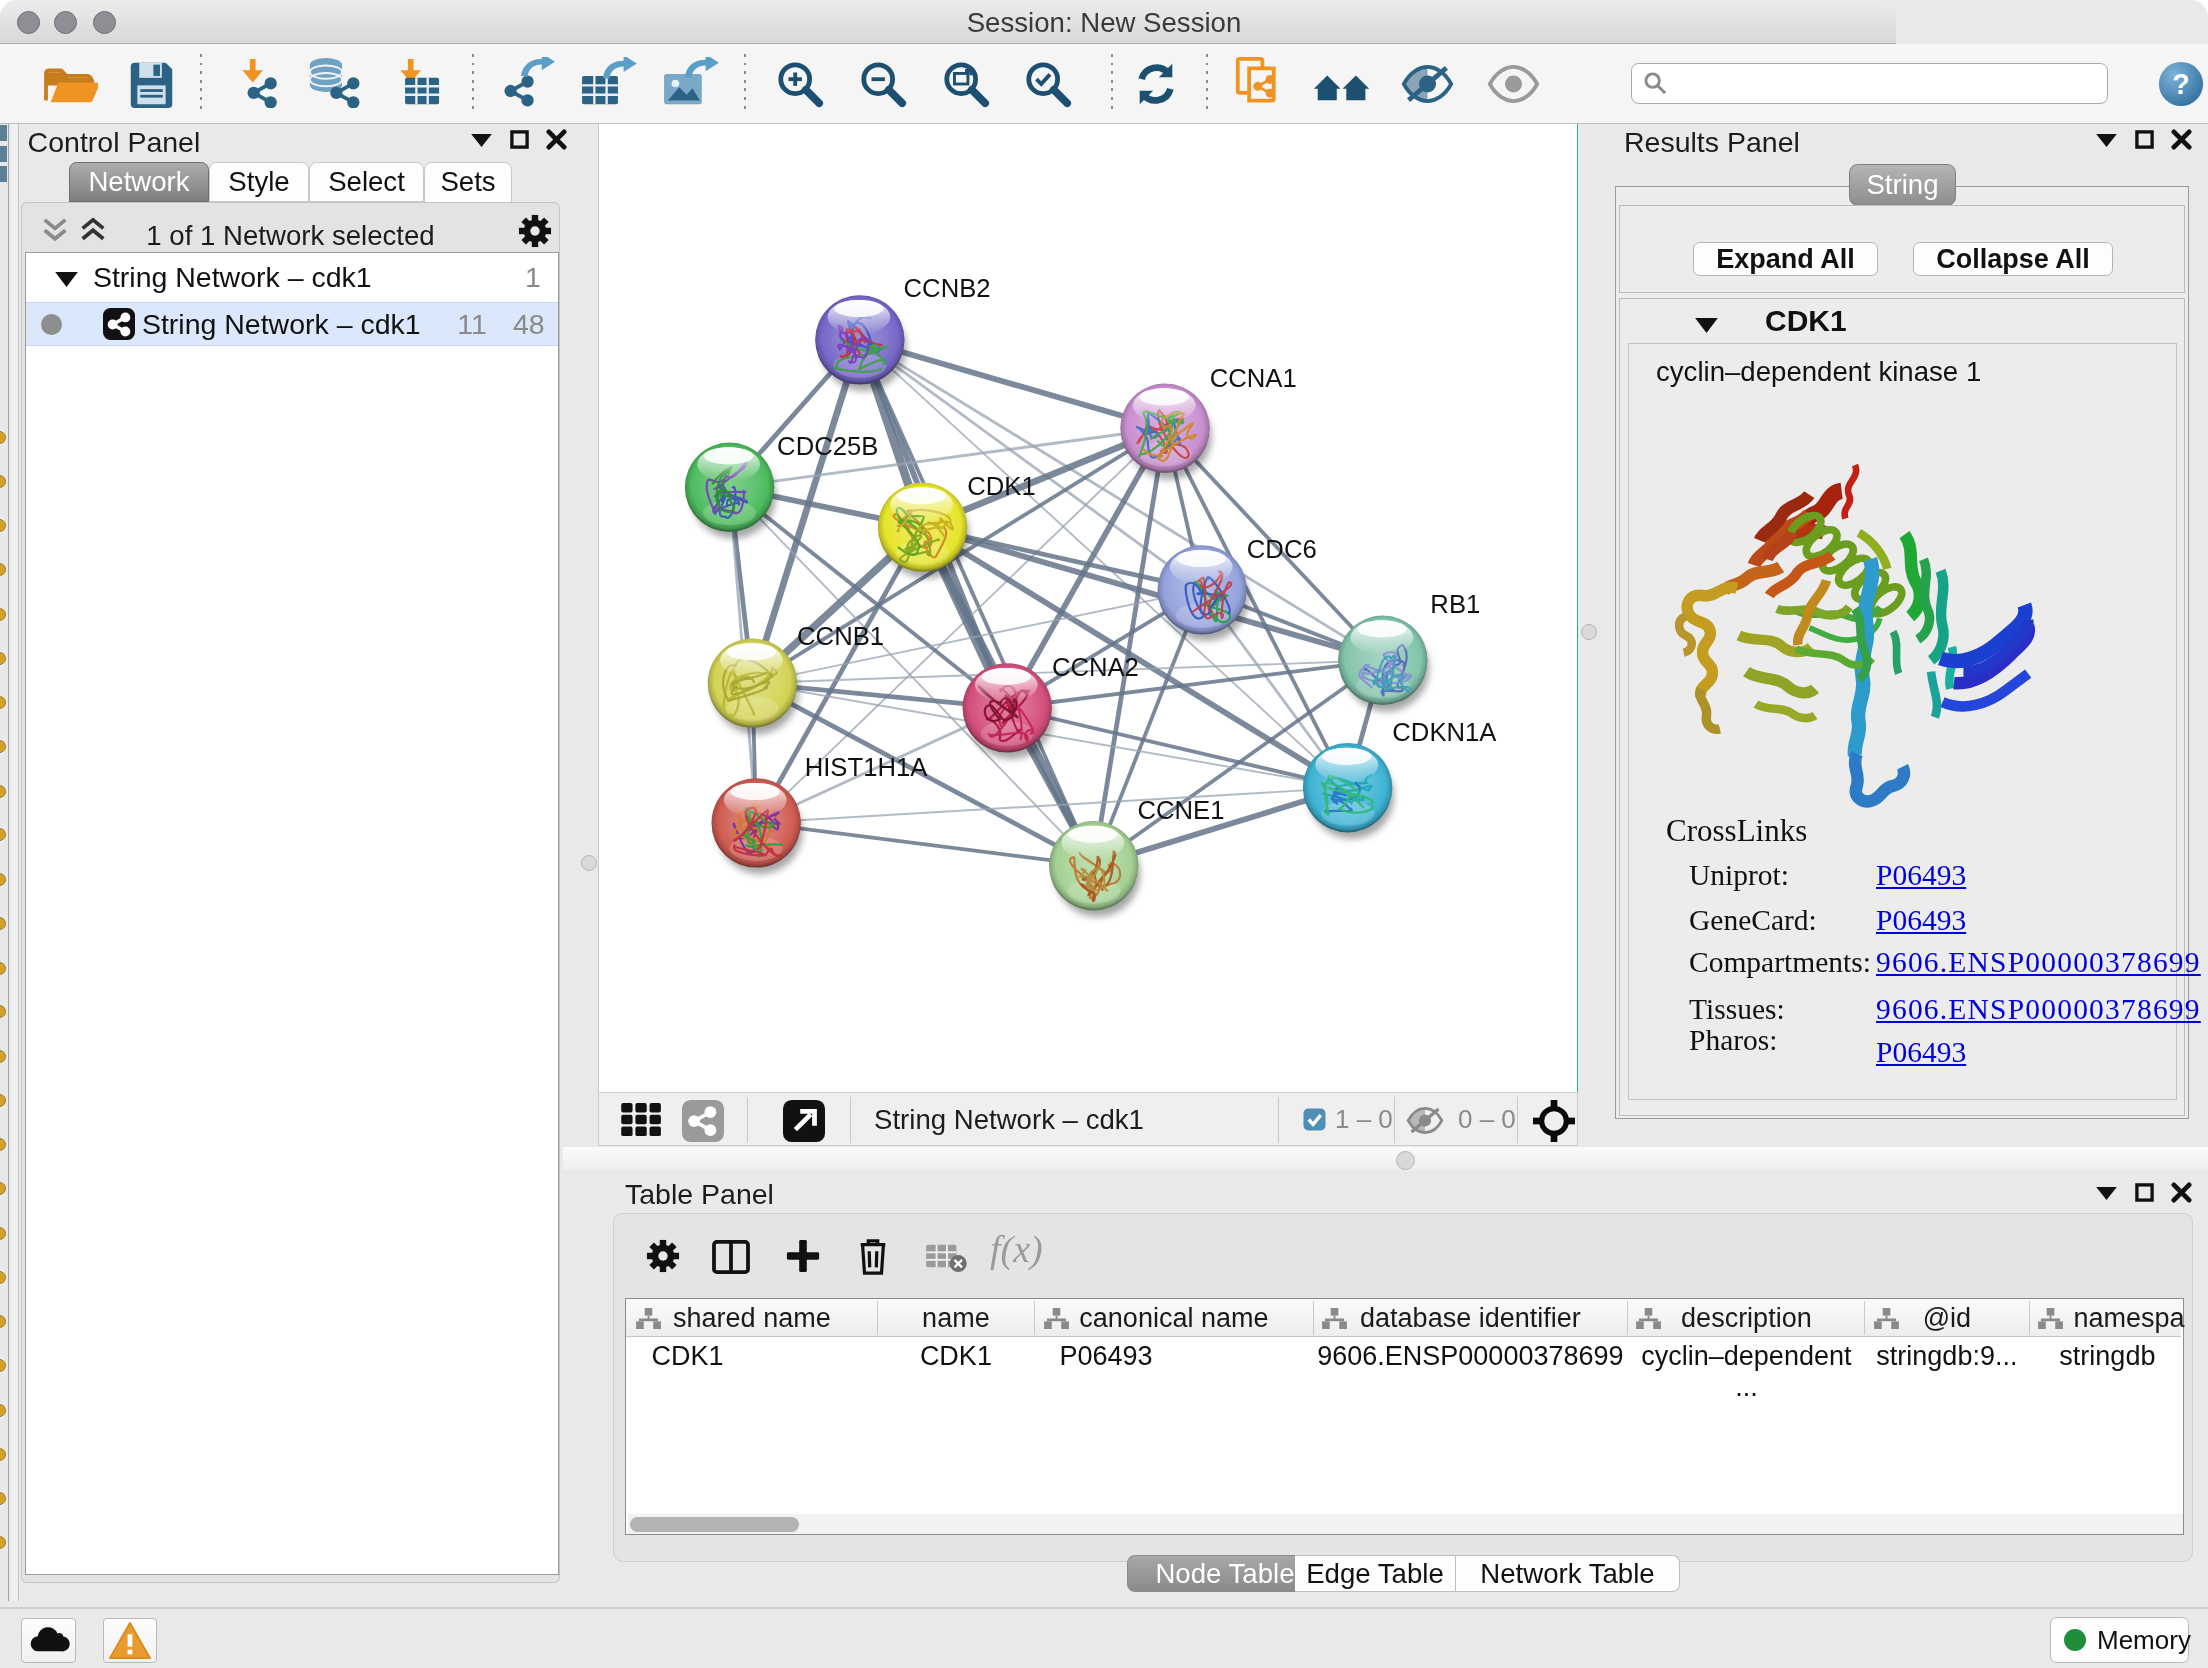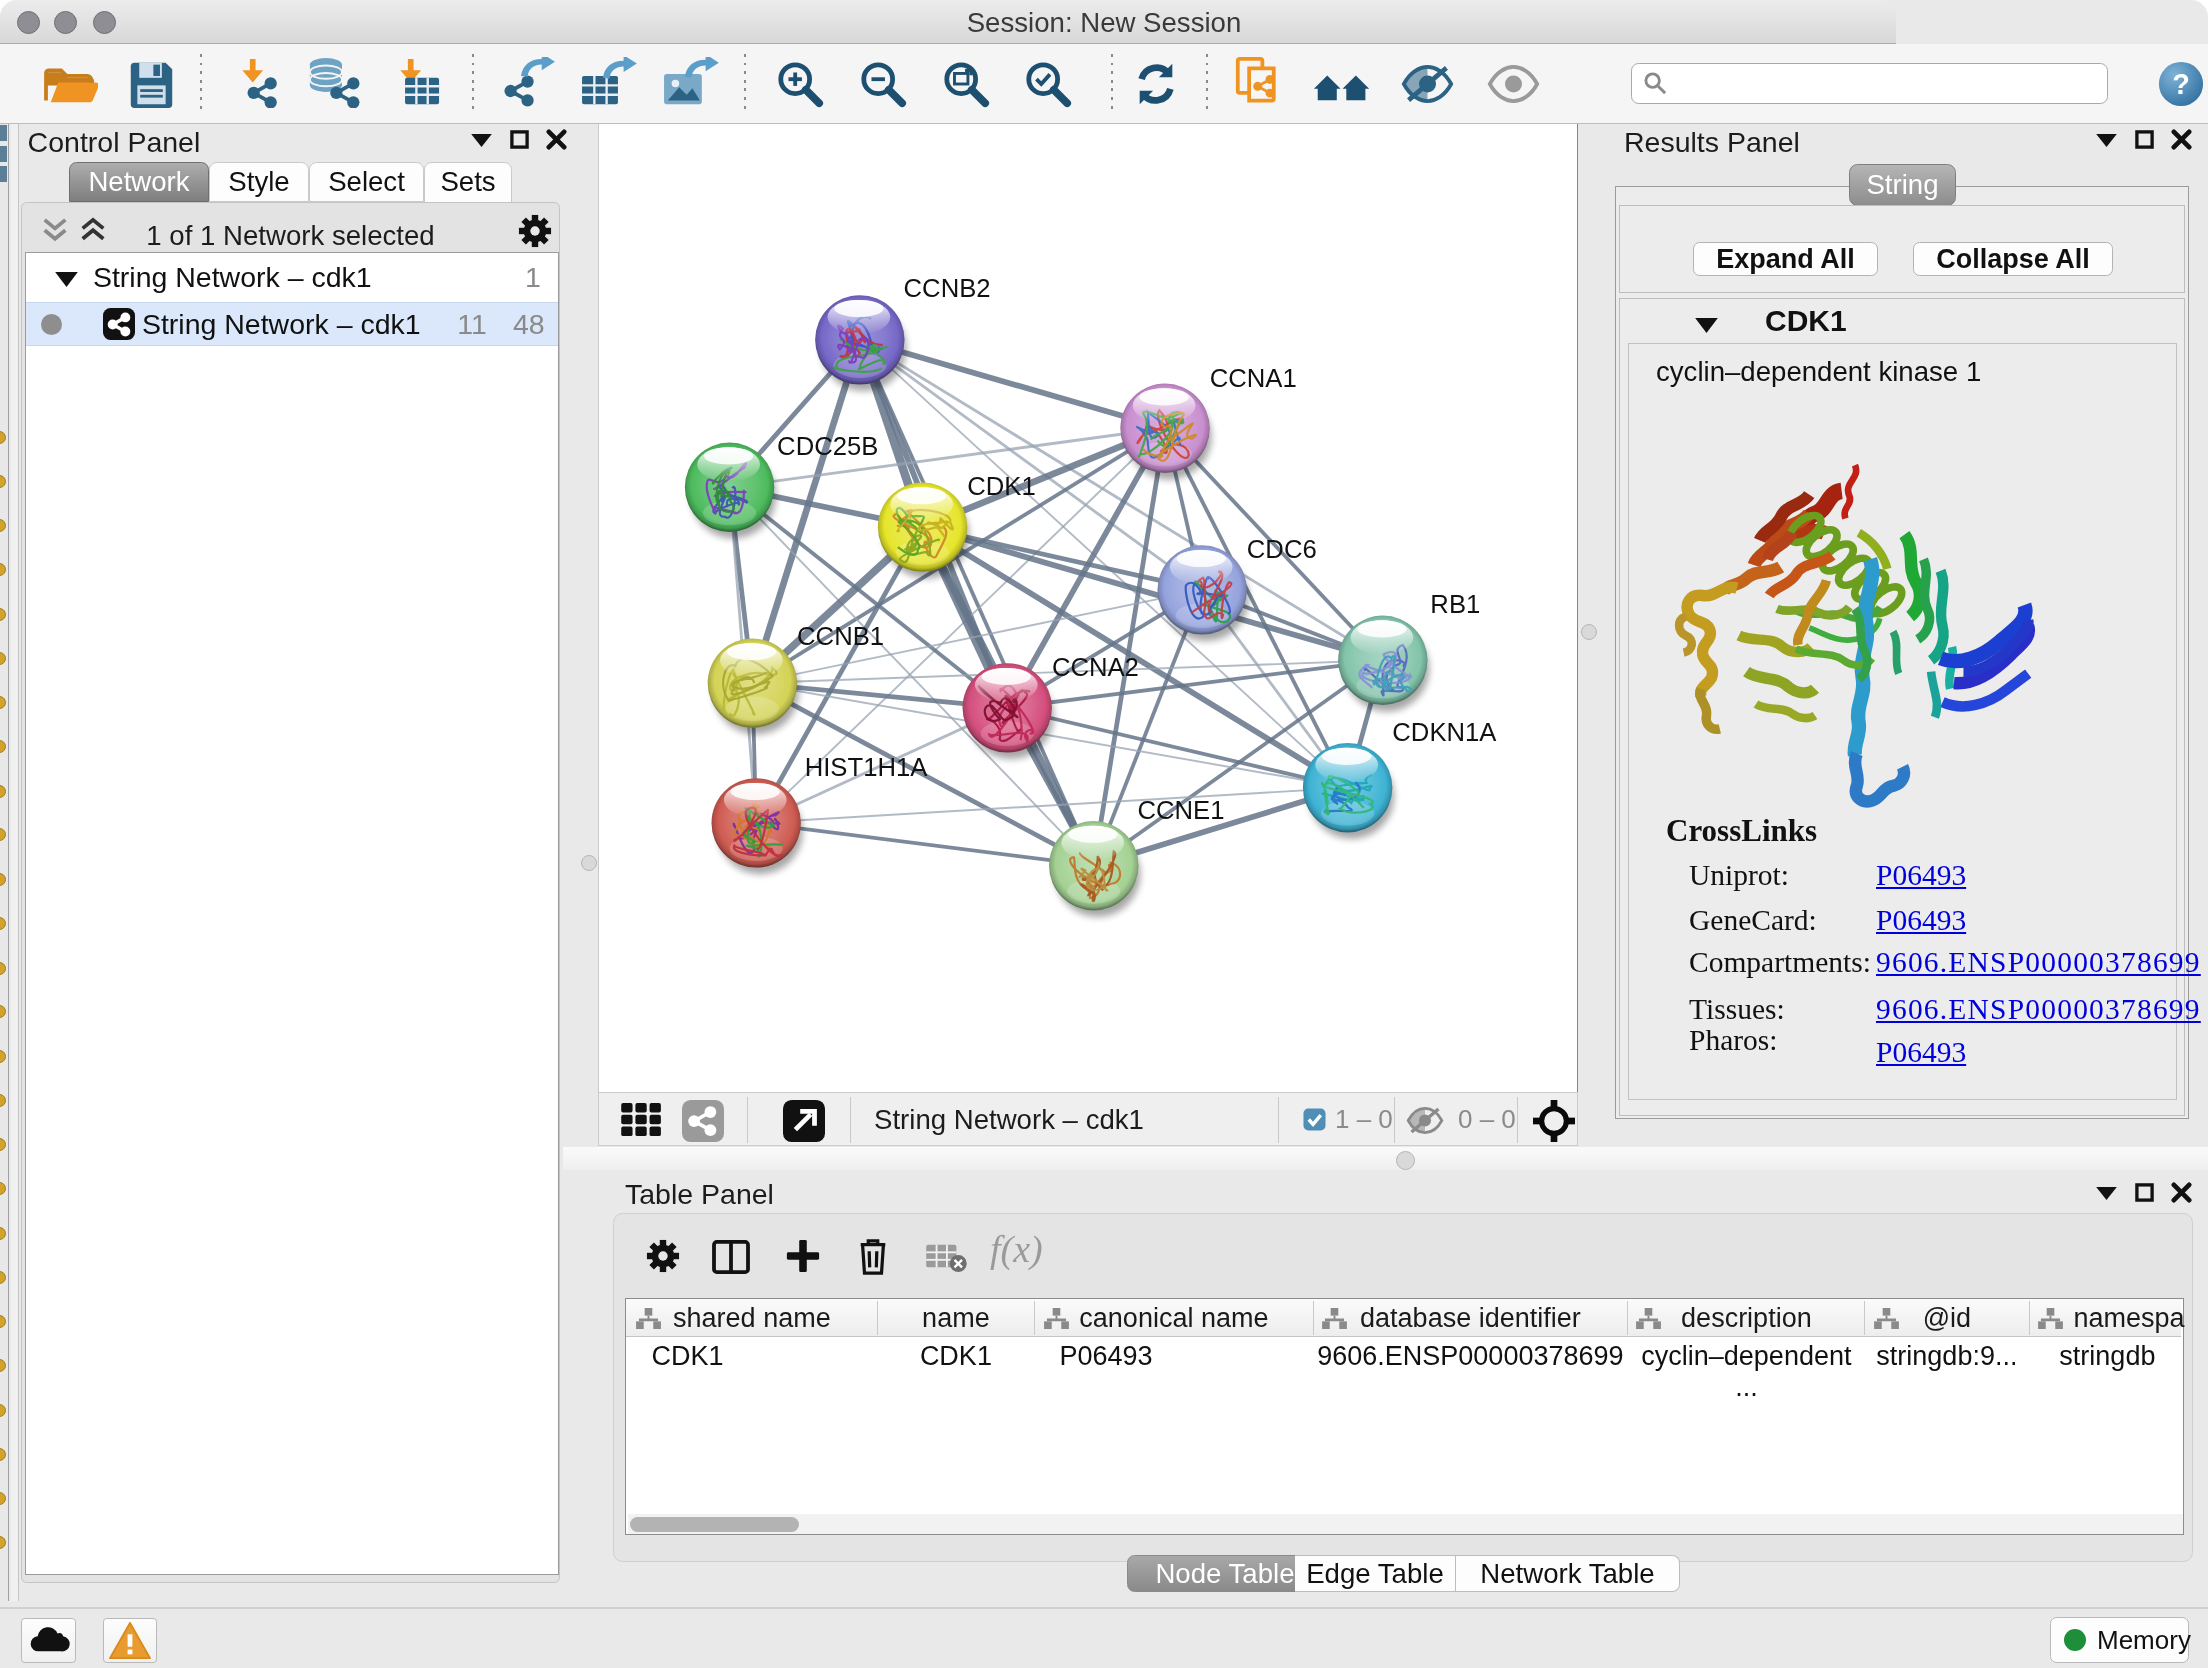--- a/index.html
+++ b/index.html
@@ -698,21 +698,21 @@
       <path d="M1902 520 c-8 12 -24 10 -30 24 c-6 12 -18 14 -22 24" fill="none" stroke="#992a10" stroke-width="13"></path>
       <path d="M1926 584 c-12 10 -30 6 -38 20 c-8 12 -22 12 -28 22" fill="none" stroke="#c55617" stroke-width="11"></path>
       <path d="M1884 560 c-6 14 -22 14 -26 28" fill="none" stroke="#b4421a" stroke-width="12"></path>
       <path d="M1868 640 c14 6 30 -4 44 4 c12 6 26 2 32 -6" fill="none" stroke="#7ea428" stroke-width="9"></path>
       <path d="M1888 682 c16 8 36 2 50 12 c10 8 24 6 30 -2" fill="none" stroke="#5caa30" stroke-width="8"></path>
       <path d="M1950 640 c10 14 2 30 10 44 c6 12 2 24 -6 30" fill="none" stroke="#35a04a" stroke-width="9"></path>
       <path d="M1990 664 c8 14 0 30 6 44" fill="none" stroke="#28a06a" stroke-width="8"></path>
       <path d="M2064 706 c18 0 36 -12 50 -26 c10 -10 20 -18 18 -28" fill="none" stroke="#2337c8" stroke-width="11"></path>
       <path d="M1920 610 c-4 16 -18 22 -20 38 c-2 12 -12 18 -10 30" fill="none" stroke="#c08a1c" stroke-width="10"></path>
     </svg>
-    <div class="abs" style="left:1666px;top:813px;font-family:'Liberation Serif',serif;font-size:31px;font-weight:bold;color:#111">CrossLinks</div>
+    <div class="abs" style="left:1666px;top:813px;font-family:'Liberation Serif',serif;font-size:31px;font-weight:normal;color:#111">CrossLinks</div>
     <div class="abs" style="left:1689px;top:859px;font-family:'Liberation Serif',serif;font-size:29.5px;color:#111">Uniprot:</div>
     <div class="abs" style="left:1876px;top:859px;font-family:'Liberation Serif',serif;font-size:29.5px;color:#0000dd;text-decoration:underline">P06493</div>
     <div class="abs" style="left:1689px;top:904px;font-family:'Liberation Serif',serif;font-size:29.5px;color:#111">GeneCard:</div>
     <div class="abs" style="left:1876px;top:904px;font-family:'Liberation Serif',serif;font-size:29.5px;color:#0000dd;text-decoration:underline">P06493</div>
     <div class="abs" style="left:1689px;top:946px;font-family:'Liberation Serif',serif;font-size:29.5px;color:#111">Compartments:</div>
     <div class="abs" style="left:1876px;top:946px;font-family:'Liberation Serif',serif;font-size:29.5px;letter-spacing:1.2px;color:#0000dd;text-decoration:underline">9606.ENSP00000378699</div>
     <div class="abs" style="left:1689px;top:993px;font-family:'Liberation Serif',serif;font-size:29.5px;color:#111">Tissues:</div>
     <div class="abs" style="left:1876px;top:993px;font-family:'Liberation Serif',serif;font-size:29.5px;letter-spacing:1.2px;color:#0000dd;text-decoration:underline">9606.ENSP00000378699</div>
     <div class="abs" style="left:1689px;top:1024px;font-family:Liberation Serif, serif;font-size:29.5px;color:#111">Pharos:</div>
     <div class="abs" style="left:1876px;top:1036px;font-family:'Liberation Serif',serif;font-size:29.5px;color:#0000dd;text-decoration:underline">P06493</div>

